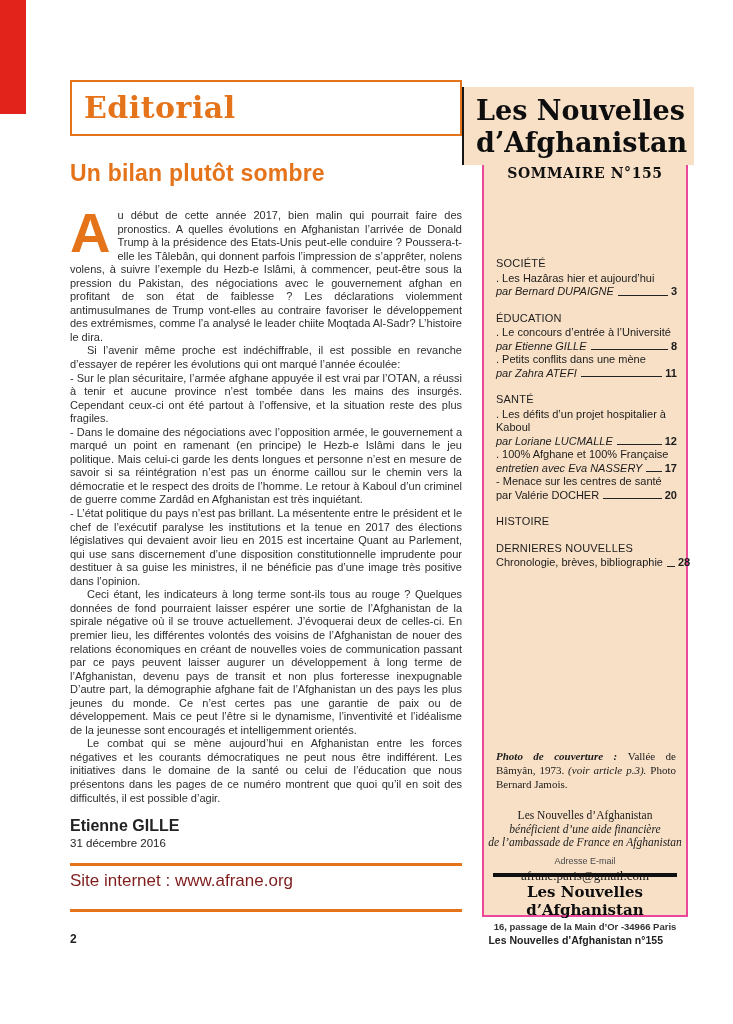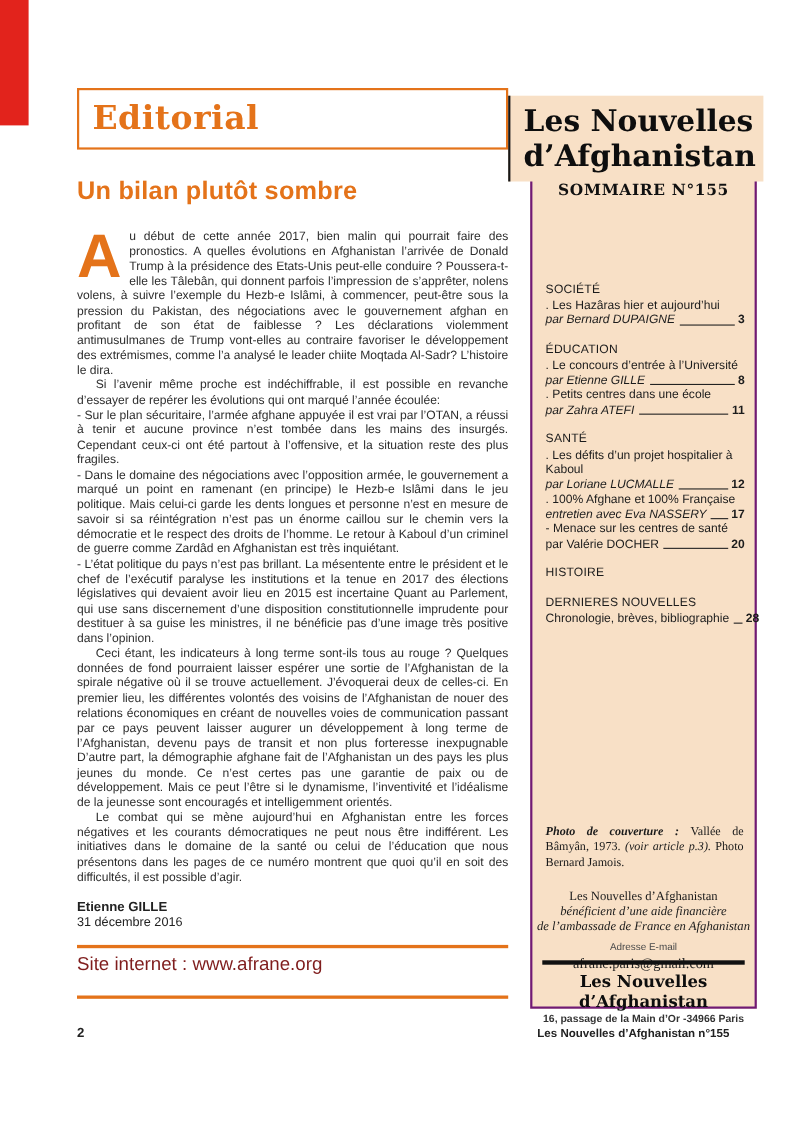--- a/index.html
+++ b/index.html
@@ -12,28 +12,28 @@
 
   
   .main-col { position:absolute; left:70px; top:80px; width:392px; }
   .kicker-box { border:2px solid #e4731a; height:56px; box-sizing:border-box; padding:8px 0 0 12px; }
   .kicker { font-family:"DejaVu Serif", serif; font-weight:bold; font-size:30px; color:#e4731a; letter-spacing:0.5px; }
   .headline { margin-top:24px; font-size:23px; font-weight:bold; color:#e4731a; letter-spacing:0.2px; }
   .body-text { margin-top:22px; font-size:11px; line-height:13.55px; text-align:justify; color:#2e2e2e; }
   .body-text p { margin:0; }
   .body-text p.indent { text-indent:17px; }
   .dropcap { float:left; font-size:56px; line-height:42px; font-weight:bold; color:#e4731a; margin:3px 7px 0 0; font-family:"Liberation Sans", sans-serif; }
-  .sig { margin-top:12px; font-weight:bold; font-size:12px; color:#222; }
+  .sig { margin-top:12px; font-weight:bold; font-size:16px; color:#222; }
   .date { font-size:11.5px; margin-top:2px; color:#222; }
   .rule { height:3px; background:#e4731a; margin-top:14px; }
   .site-line { text-align:left; font-size:17px; padding:5px 0 4px 0; color:#7f1d1d; }
 
   
   .sidebar { position:absolute; left:482px; top:97px; width:206px; height:820px;
-             background:#f8e0c6; border:2px solid #701a75; box-sizing:border-box; }
+             background:#f8e0c6; border:2px solid #ec4899; box-sizing:border-box; }
   .sb-title { position:absolute; left:-22px; top:-12px; width:216px; background:#f8e0c6;
               border-left:2px solid #161616; padding:8px 2px 6px 12px;
               font-family:"DejaVu Serif", serif; font-weight:bold; font-size:27px; line-height:32px; color:#0e0e0e; }
   .sb-sommaire { position:absolute; top:66px; left:0; width:100%; text-align:center;
                  font-family:"DejaVu Serif", serif; font-weight:bold; font-size:14px; letter-spacing:0.6px; color:#111; }
   .toc { position:absolute; top:158px; left:12px; right:9px; font-size:11px; line-height:13.5px; color:#1c1c1c; }
   .toc-section { margin-bottom:13px; }
   .toc-heading { margin-bottom:1px; letter-spacing:0.2px; }
   .toc-title { }
   .toc-line { display:flex; align-items:flex-end; }
@@ -119,21 +119,21 @@
       <div class="toc-heading">ÉDUCATION</div>
       <div>
         <div class="toc-title">. Le concours d’entrée à l’Université</div>
         <div class="toc-line">
           <span class="byline italic">par Etienne GILLE</span>
           <span class="leader"></span>
           <span class="pg">8</span>
         </div>
       </div>
       <div>
-        <div class="toc-title">. Petits centres dans une école</div>
+        <div class="toc-title">. Petits conflits dans une mène</div>
         <div class="toc-line">
           <span class="byline italic">par Zahra ATEFI</span>
           <span class="leader"></span>
           <span class="pg">11</span>
         </div>
       </div>
     </div>
 
     <div class="toc-section">
       <div class="toc-heading">SANTÉ</div>

